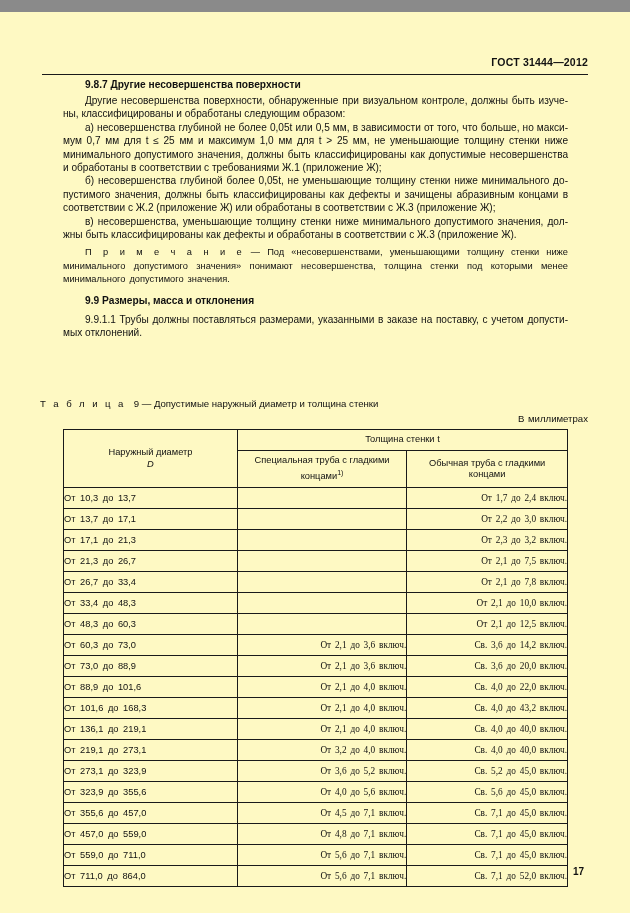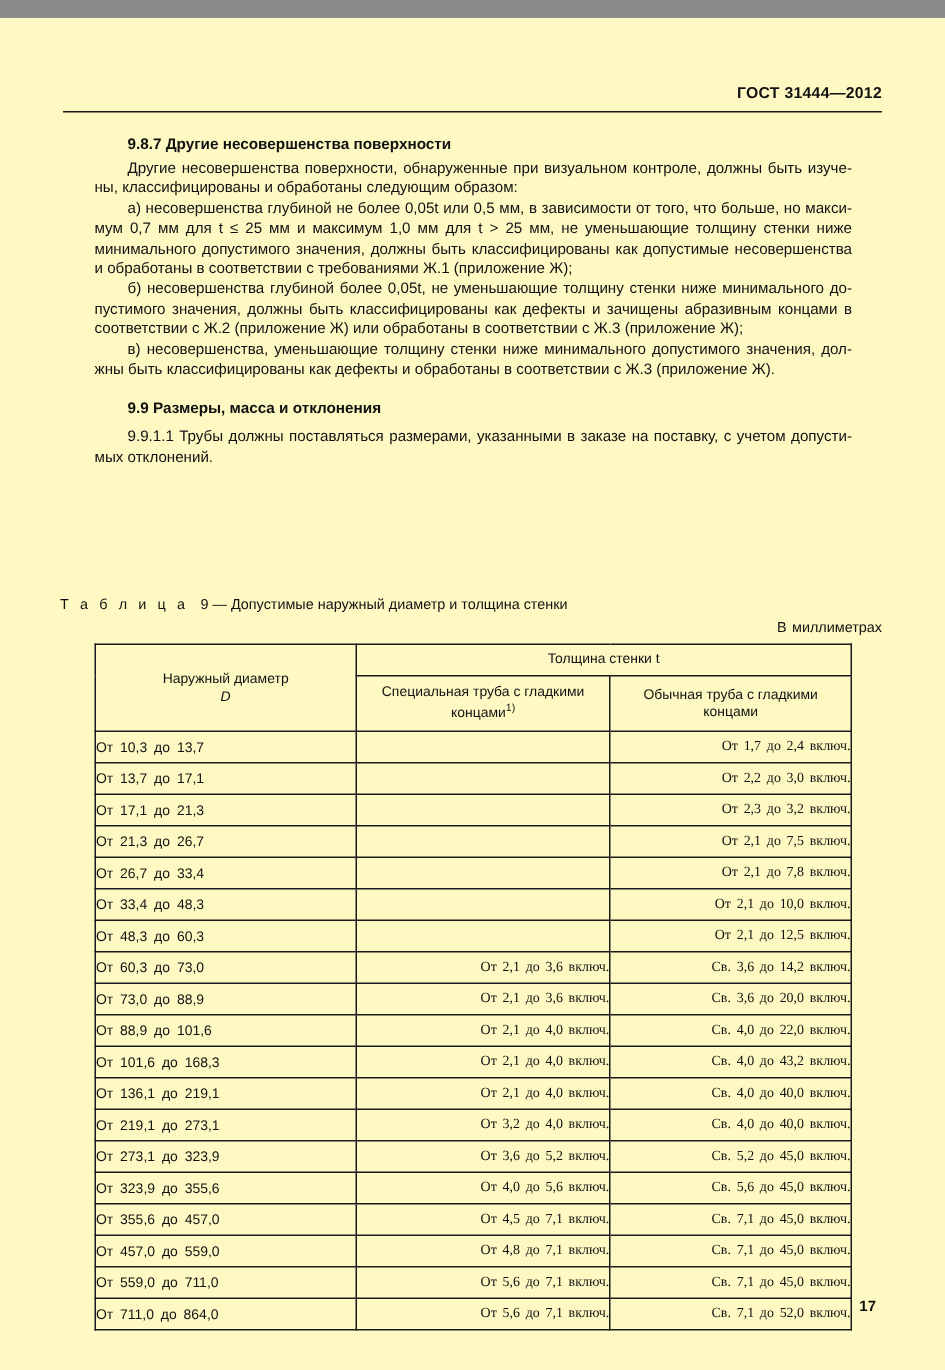--- a/index.html
+++ b/index.html
@@ -35,21 +35,21 @@
     top: 62px;
     left: 42px;
     right: 42px;
     height: 1px;
     background: #1a1a1a;
   }
 
   
   .content {
     position: absolute;
-    top: 78px;
+    top: 66px;
     left: 63px;
     width: 505px;
   }
   .h3 {
     font-size: 10.2px;
     font-weight: bold;
     margin: 0 0 2px 0;
     text-indent: 22px;
     line-height: 14px;
   }
@@ -166,20 +166,21 @@
     <p class="body">Другие несовершенства поверхности, обнаруженные при визуальном контроле, должны быть изуче­ны, классифицированы и обработаны следующим образом:</p>
 
     <p class="body">а) несовершенства глубиной не более 0,05t или 0,5 мм, в зависимости от того, что больше, но макси­мум 0,7 мм для t ≤ 25 мм и максимум 1,0 мм для t &gt; 25 мм, не уменьшающие толщину стенки ниже минимального допустимого значения, должны быть классифицированы как допустимые несовершенства и обработаны в соответствии с требованиями Ж.1 (приложение Ж);</p>
 
     <p class="body">б) несовершенства глубиной более 0,05t, не уменьшающие толщину стенки ниже минимального до­пустимого значения, должны быть классифицированы как дефекты и зачищены абразивным концами в соответствии с Ж.2 (приложение Ж) или обработаны в соответствии с Ж.3 (приложение Ж);</p>
 
     <p class="body">в) несовершенства, уменьшающие толщину стенки ниже минимального допустимого значения, дол­жны быть классифицированы как дефекты и обработаны в соответствии с Ж.3 (приложение Ж).</p>
 
     <div class="gap-sm"></div>
 
+    <p class="note"><span class="spaced">П р и м е ч а н и е</span><span> — Под «несовершенствами, уменьшающими толщину стенки ниже минимального допус­тимого значения» понимают несовершенства, толщина стенки под которыми менее минимального допустимого значения.</span></p>
 
     <div class="gap-md"></div>
 
     <h2 class="h2">9.9 Размеры, масса и отклонения</h2>
 
     <div class="gap-sm"></div>
 
 
     <p class="body">9.9.1.1 Трубы должны поставляться размерами, указанными в заказе на поставку, с учетом допусти­мых отклонений.</p>
 

